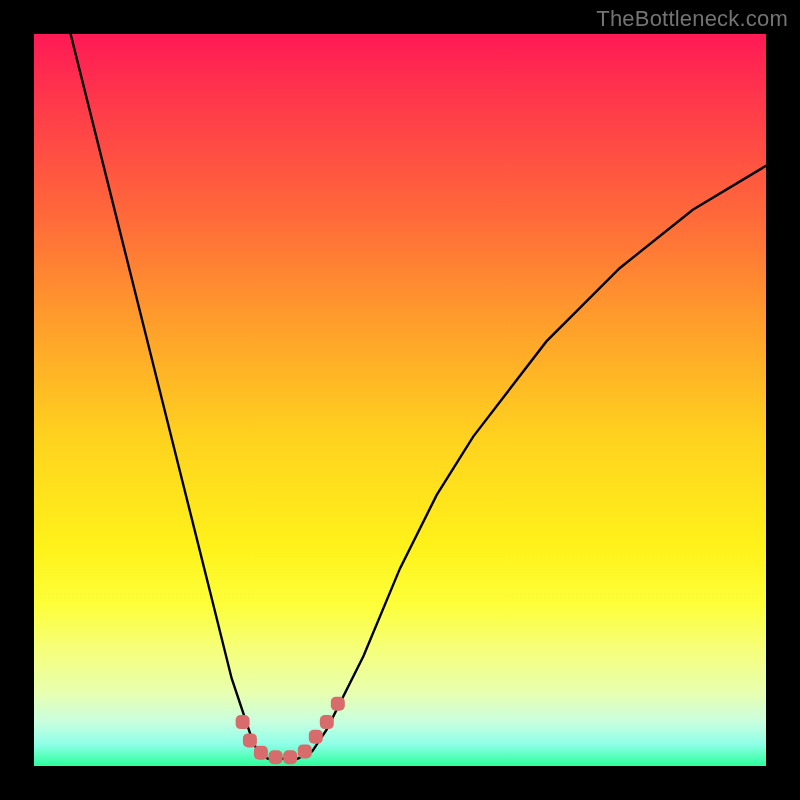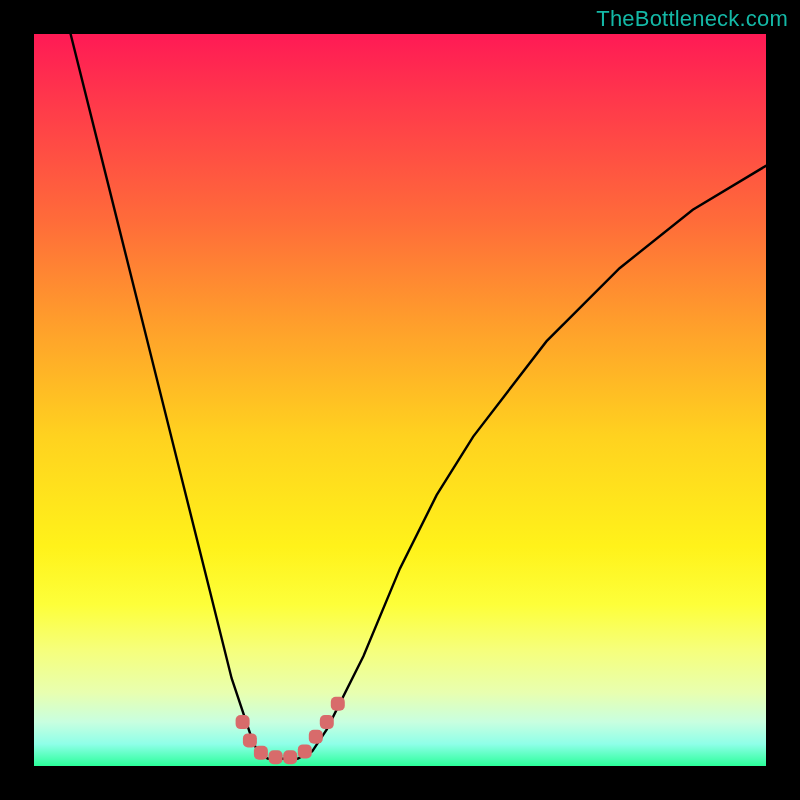--- a/index.html
+++ b/index.html
@@ -13,21 +13,21 @@
   }
   .frame {
     position: absolute;
     inset: 0;
     background: #000;
   }
   .watermark {
     position: absolute;
     top: 6px;
     right: 12px;
-    color: #14b8a6;
+    color: #737373;
     font-size: 22px;
     font-weight: 500;
     letter-spacing: 0.2px;
     z-index: 50;
   }
   .plot {
     position: absolute;
     left: 34px;
     top: 34px;
     width: 732px;

